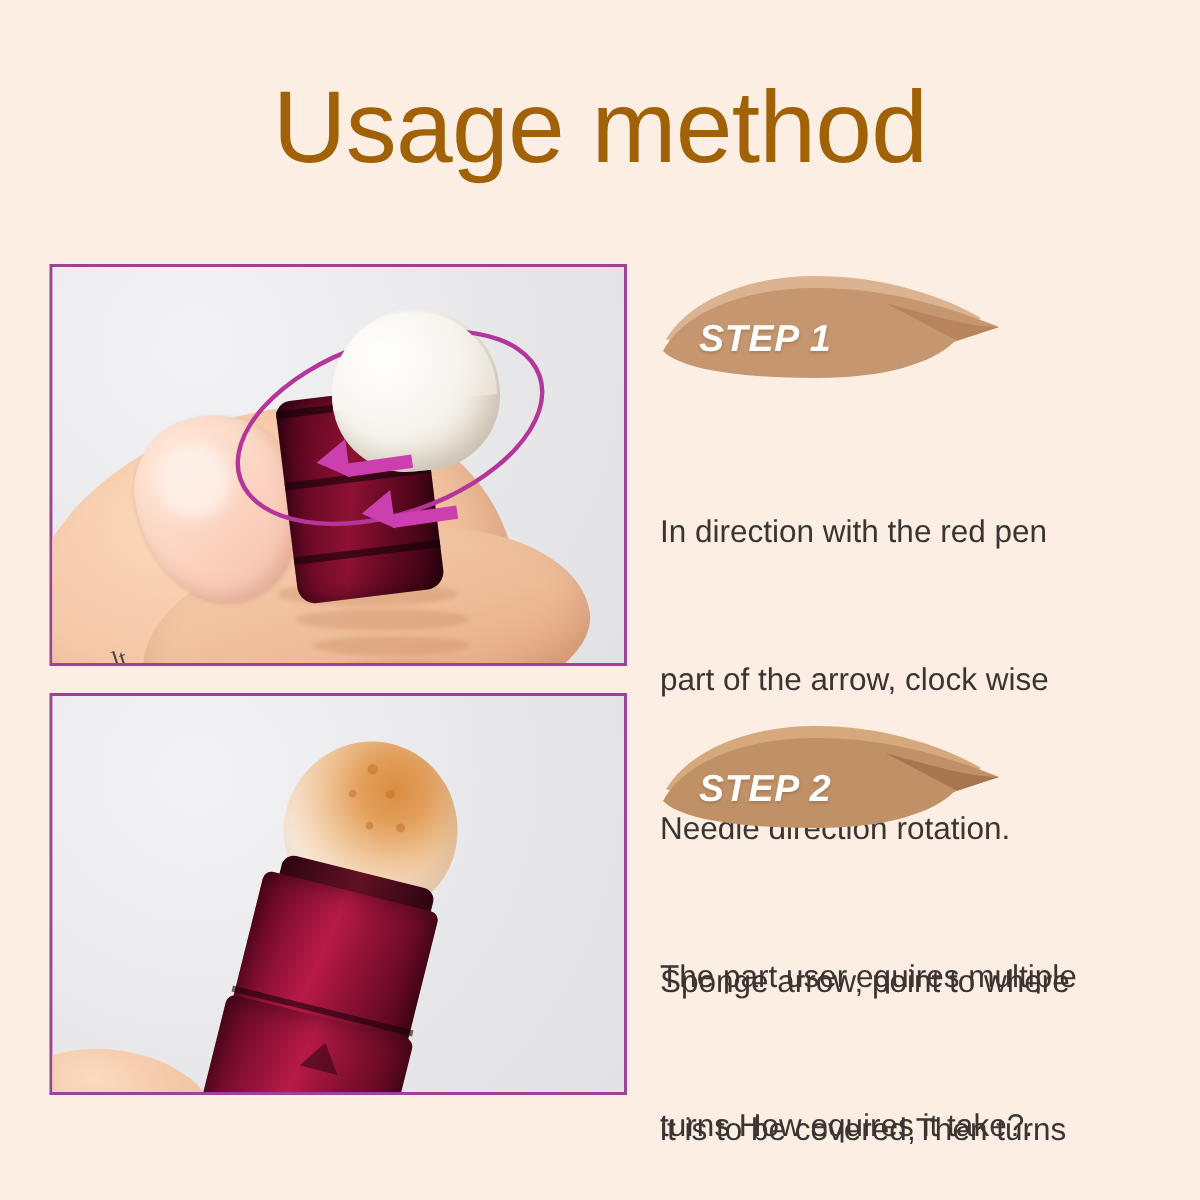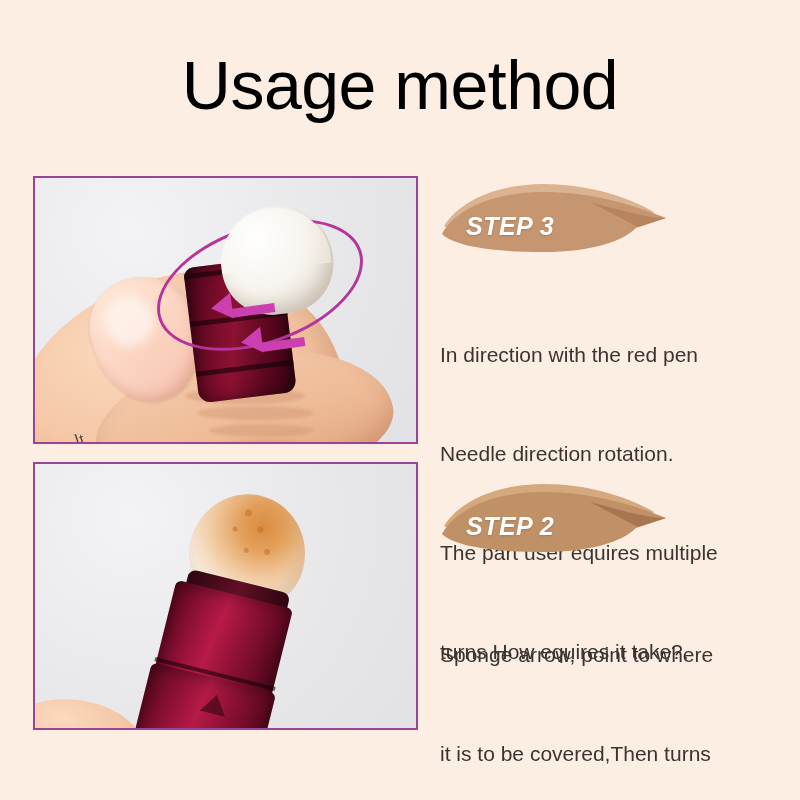--- a/index.html
+++ b/index.html
@@ -18,21 +18,21 @@
   
   .page-title {
     position: absolute;
     left: 0;
     top: 48px;
     width: 800px;
     text-align: center;
     font-size: 68px;
     line-height: 74px;
     font-weight: 400;
-    color: #000000;
+    color: #a16207;
     letter-spacing: -0.5px;
     white-space: pre;
   }
 
   
   .photo-frame {
     position: absolute;
     left: 33px;
     width: 385px;
     border: 2px solid #9c4391;
@@ -381,24 +381,25 @@
 
 <div class="step-block one">
   <div class="smear">
     <svg viewBox="0 0 232 86">
       <path d="M4 54 C 20 28, 58 12, 104 12 C 150 12, 190 26, 214 40
                L 206 46 C 182 34, 146 24, 106 24 C 66 24, 30 38, 14 58 Z" fill="#dcb391"></path>
       <path d="M2 62 C 16 36, 56 20, 104 20 C 154 20, 196 34, 226 46
                L 196 56 C 182 70, 150 80, 104 80 C 52 80, 14 74, 2 62 Z" fill="#c5966f"></path>
       <path d="M150 30 C 180 38, 206 46, 226 46 L 198 55 C 184 48, 166 38, 150 30 Z" fill="#b7845d"></path>
     </svg>
-    <div class="smear-label">STEP 3</div>
+    <div class="smear-label">STEP 1</div>
   </div>
   <div class="step-body">
     <span class="ln">In direction with the red pen</span>
+    <span class="ln">part of the arrow, clock wise</span>
     <span class="ln">Needle direction rotation.</span>
     <span class="ln">The part user equires multiple</span>
     <span class="ln">turns How equires it take?.</span>
   </div>
 </div>
 
 <div class="step-block two">
   <div class="smear">
     <svg viewBox="0 0 232 86">
       <path d="M4 54 C 20 28, 58 12, 104 12 C 150 12, 190 26, 214 40

